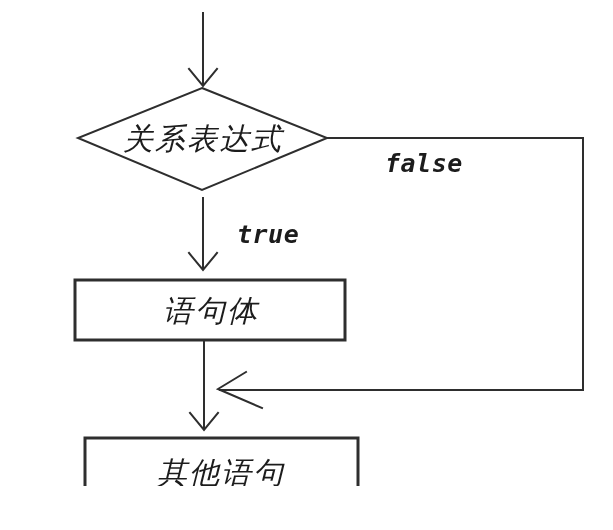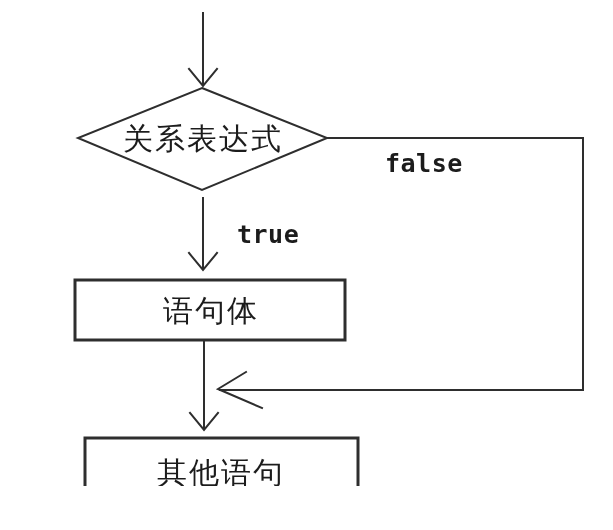--- a/index.html
+++ b/index.html
@@ -6,20 +6,21 @@
     margin: 0;
     padding: 0;
     background: #ffffff;
   }
   .stage {
     position: relative;
     width: 613px;
     height: 486px;
     background: #ffffff;
     overflow: hidden;
+    font-style: italic;
   }
   svg {
     display: block;
   }
   .cjk-label {
     font-family: "DejaVu Sans", sans-serif;
     font-size: 30px;
     letter-spacing: 2px;
   }
   .mono-label {

